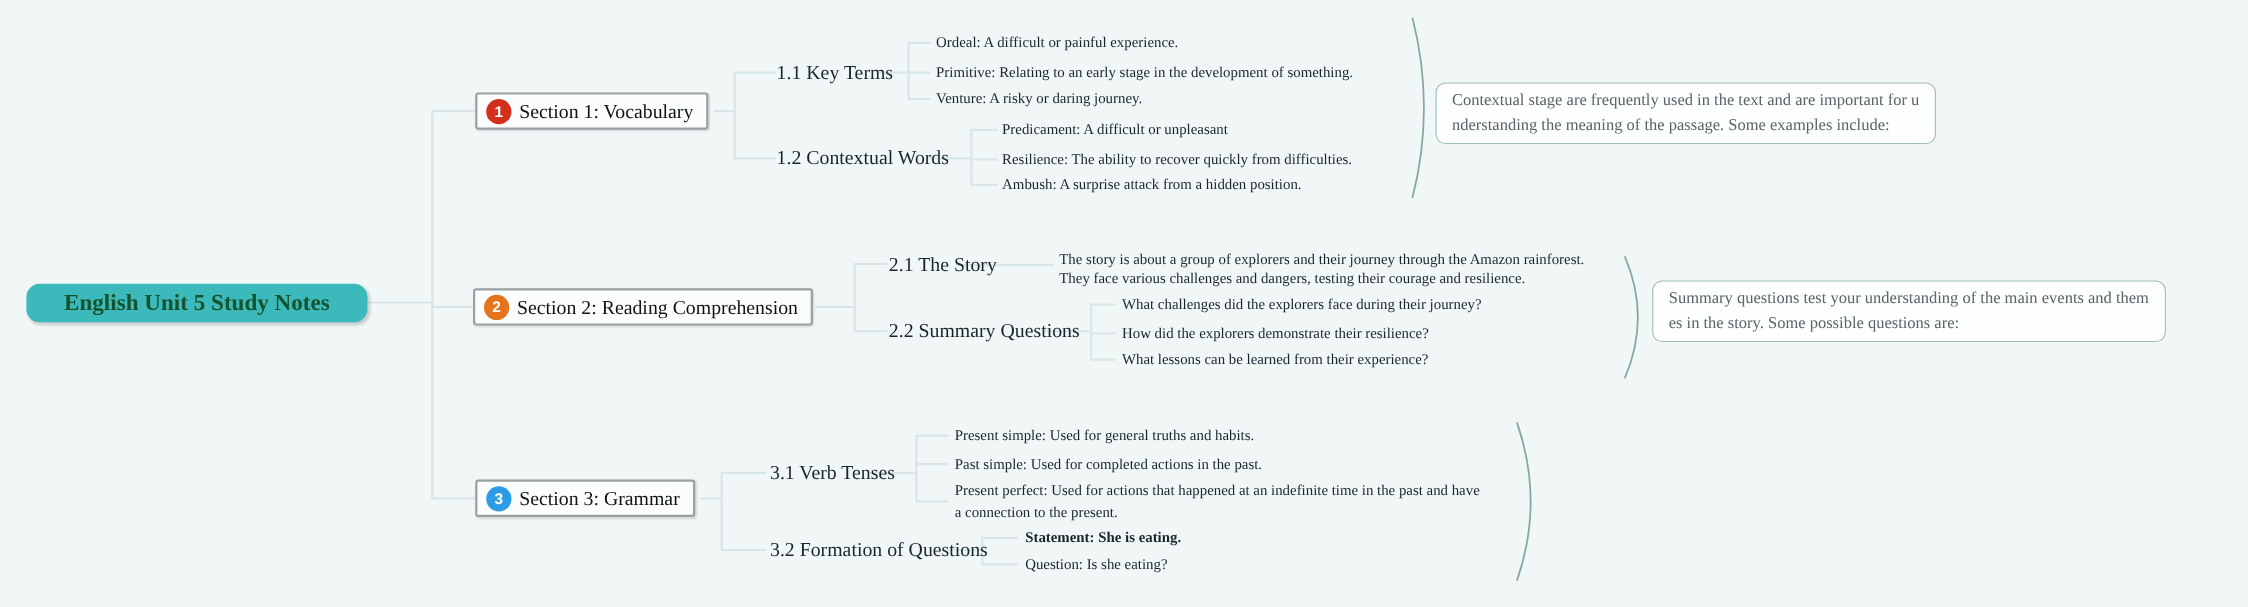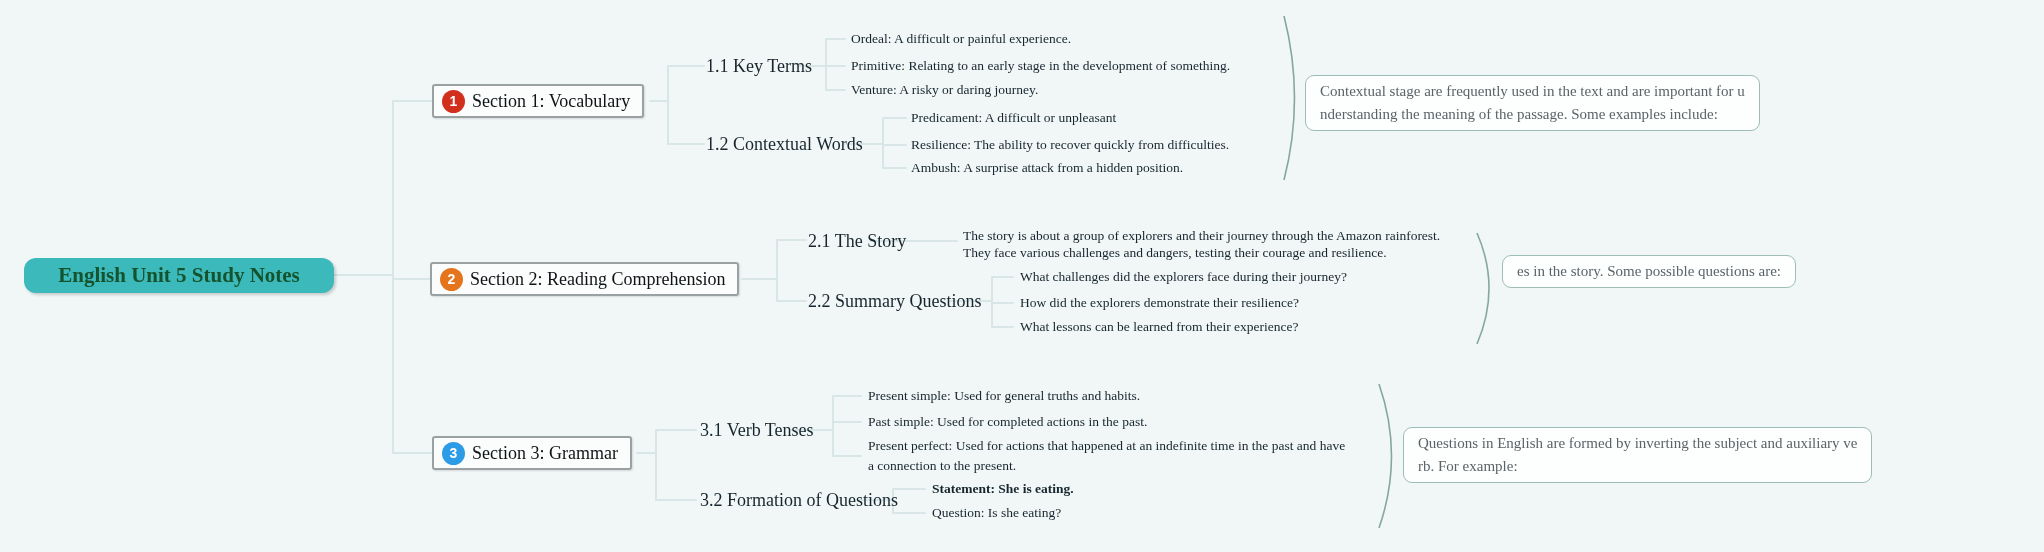--- a/index.html
+++ b/index.html
@@ -111,36 +111,33 @@
   <div class="subtopic" style="left:808px; top:241px;">2.1 The Story</div>
   <div class="leaf wrap lh17" style="left:963px; top:244px;">The story is about a group of explorers and their journey through the Amazon rainforest.
 They face various challenges and dangers, testing their courage and resilience.</div>
 
   <div class="subtopic" style="left:808px; top:301px;">2.2 Summary Questions</div>
   <div class="leaf" style="left:1020px; top:277px;">What challenges did the explorers face during their journey?</div>
   <div class="leaf" style="left:1020px; top:303px;">How did the explorers demonstrate their resilience?</div>
   <div class="leaf" style="left:1020px; top:327px;">What lessons can be learned from their experience?</div>
 
   <div class="note" style="left:1502px; top:255px;">
+    <div>Summary questions test your understanding of the main events and them</div>
     <div>es in the story. Some possible questions are:</div>
   </div>
 
   <div class="section-node" style="left:432px; top:436px;">
     <span class="badge" style="background: rgb(43, 156, 229);">3</span>
     <span>Section 3: Grammar</span>
   </div>
 
   <div class="subtopic" style="left:700px; top:430px;">3.1 Verb Tenses</div>
   <div class="leaf" style="left:868px; top:396px;">Present simple: Used for general truths and habits.</div>
   <div class="leaf" style="left:868px; top:422px;">Past simple: Used for completed actions in the past.</div>
   <div class="leaf wrap lh20" style="left:868px; top:456px;">Present perfect: Used for actions that happened at an indefinite time in the past and have
 a connection to the present.</div>
 
   <div class="subtopic" style="left:700px; top:500px;">3.2 Formation of Questions</div>
   <div class="leaf" style="left:932px; top:489px;font-weight:bold;">Statement: She is eating.</div>
   <div class="leaf" style="left:932px; top:513px;">Question: Is she eating?</div>
 
-  <div class="note" style="left:1403px; top:427px;">
-    <div>Questions in English are formed by inverting the subject and auxiliary ve</div>
-    <div>rb. For example:</div>
-  </div>
 
 </div>
 
 </body></html>

